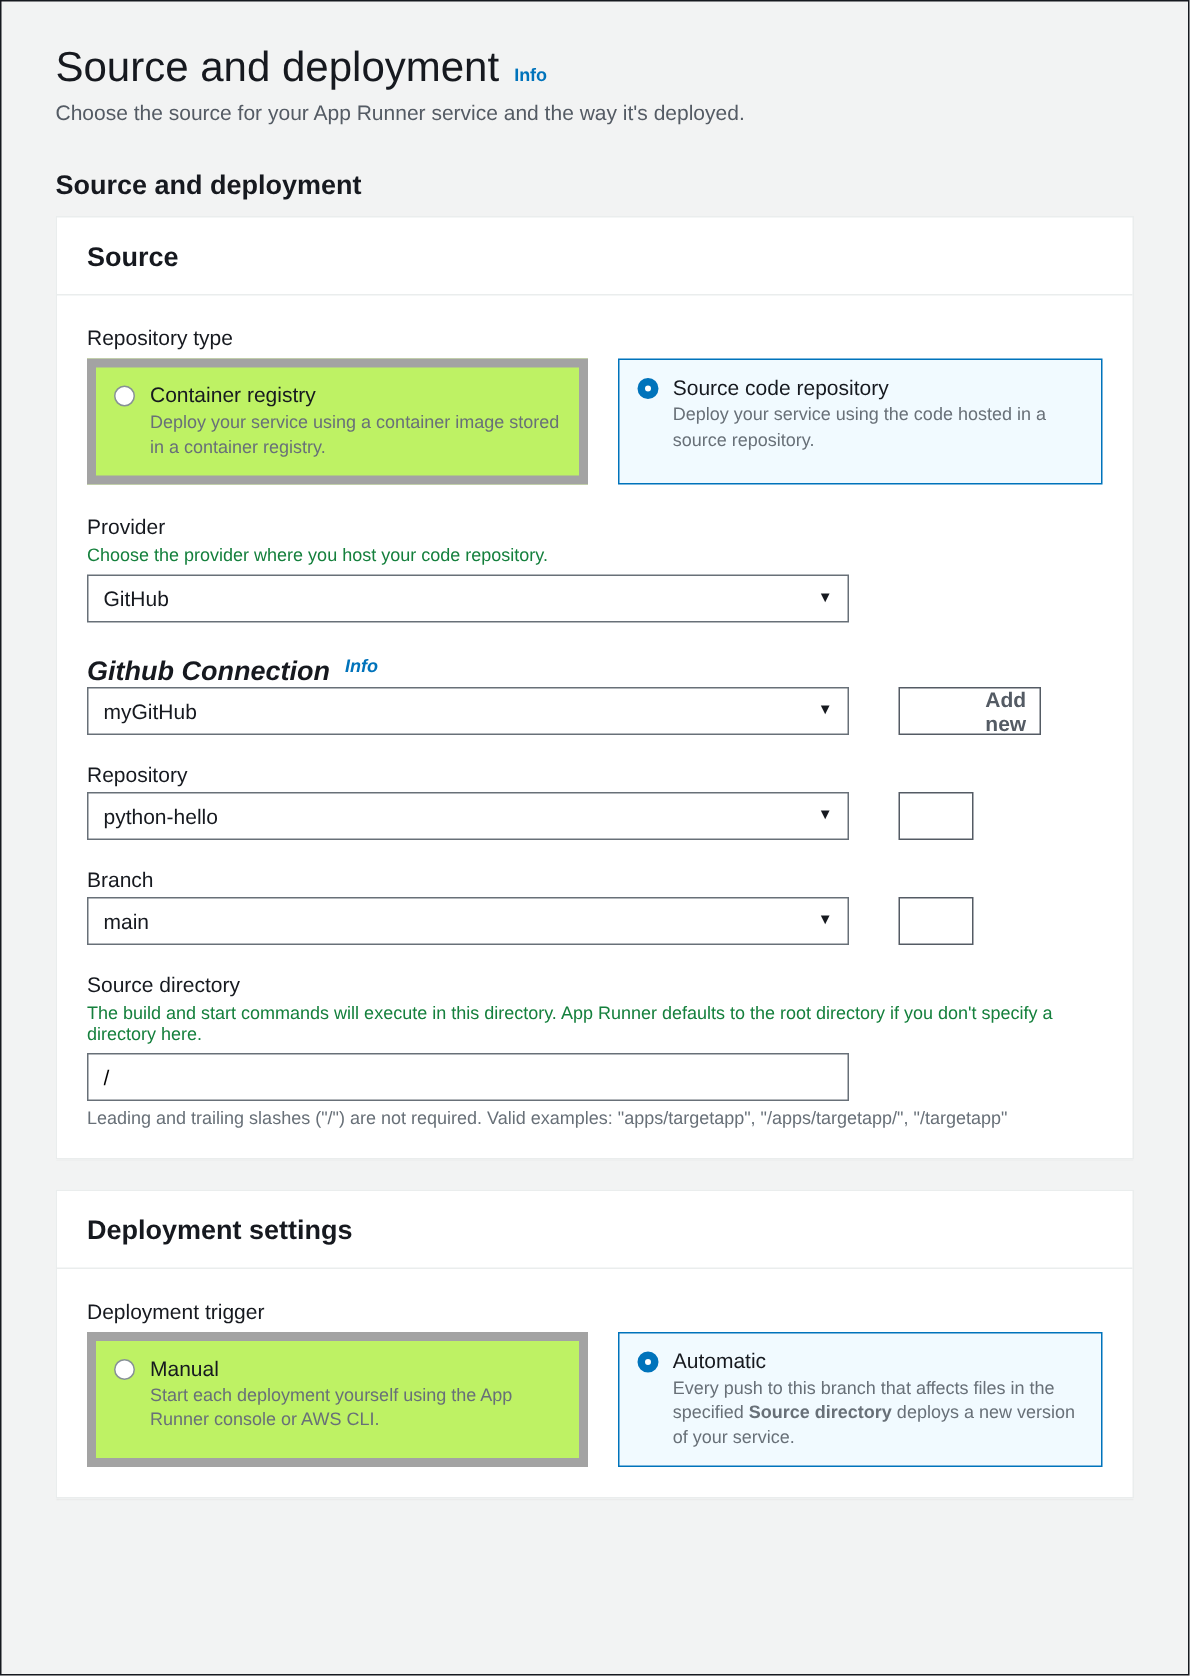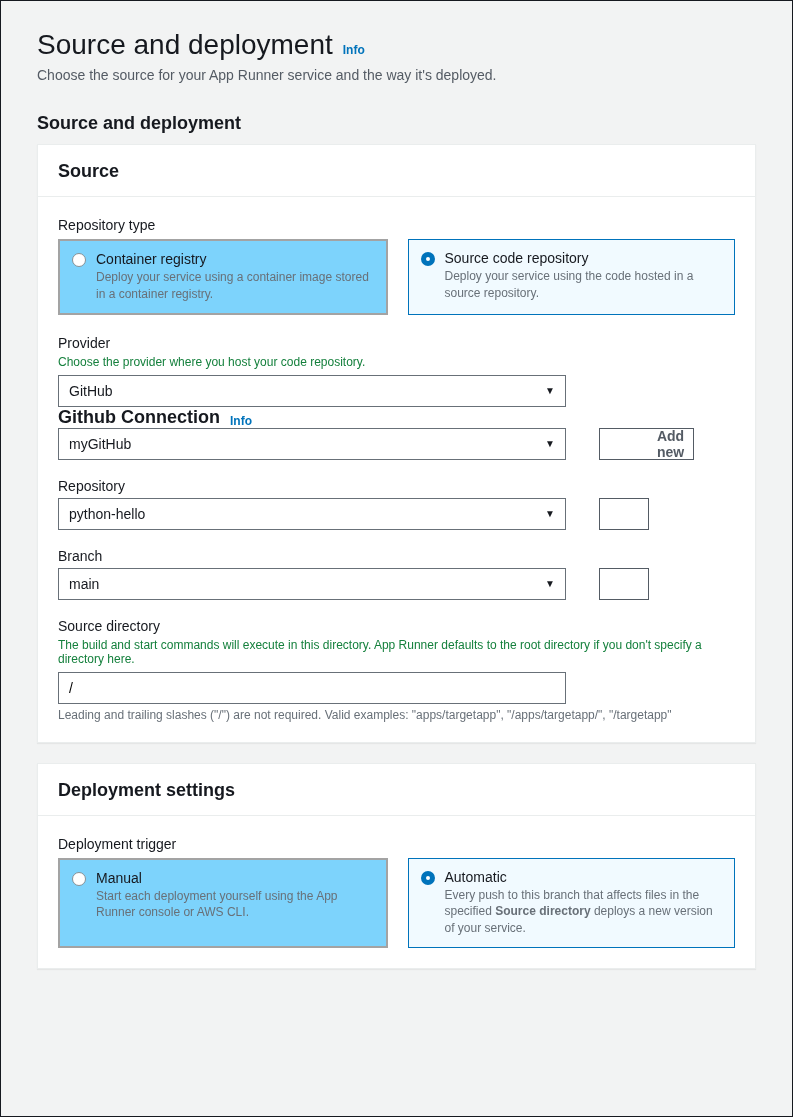--- a/index.html
+++ b/index.html
@@ -79,26 +79,26 @@
       margin-top: 4px;
     }
     .tiles-row {
       display: flex;
       gap: 20px;
       margin-top: 6px;
       margin-bottom: 20px;
     }
     .tile {
       flex: 1;
-      border: 2px solid #a3a3a3;
+      border: 6px solid #a3a3a3;
       padding: 10px 12px;
       display: flex;
       gap: 10px;
       cursor: pointer;
-      background: #7dd3fc;
+      background: #bef264;
     }
     .tile.selected {
       border: 1px solid #0073bb;
       background: #f1faff;
     }
     .tile-radio {
       width: 14px;
       height: 14px;
       min-width: 14px;
       border-radius: 50%;
@@ -142,22 +142,24 @@
       width: 508px;
       text-align: right;
     }
     .row {
       display: flex;
       gap: 33px;
       align-items: center;
     }
     .sub-heading-row {
       display: flex;
-      align-items: flex-end;
+      align-items: flex-start;
       gap: 10px;
+      margin-top: 22px;
+      font-style: italic;
     }
     .sub-heading {
       font-size: 18px;
       font-weight: 700;
       color: #16191f;
     }
     .gh-desc {
       font-size: 14px;
       color: #16191f;
       margin-top: 14px;

